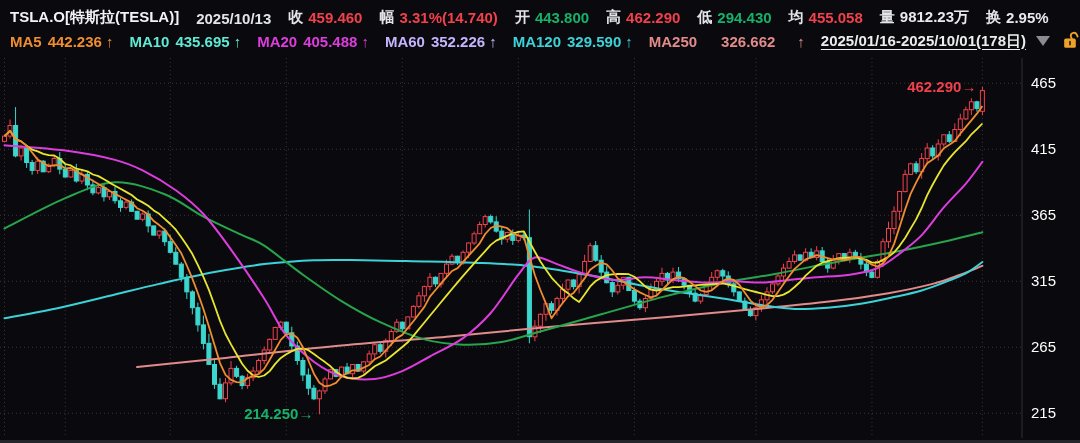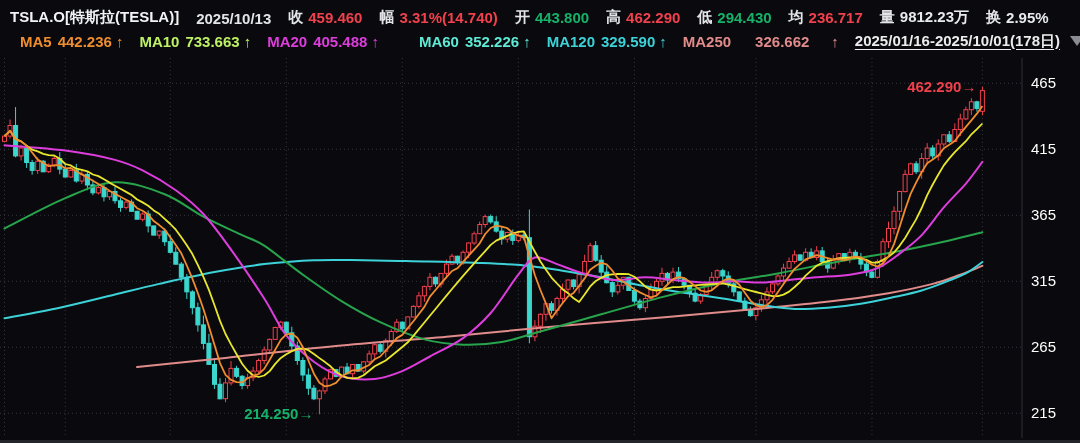--- a/index.html
+++ b/index.html
@@ -6,21 +6,21 @@
   .app{position:relative;width:1080px;height:443px;background:#0a0a0e;overflow:hidden;
        font-family:"Liberation Sans",sans-serif;-webkit-font-smoothing:antialiased;}
   
   .row1{position:absolute;top:0;left:0;right:0;height:27px;display:flex;align-items:flex-end;
         padding-left:10px;gap:17px;white-space:nowrap;font-size:15px;font-weight:600;color:#e2e4e7;}
   .row1 .sym{font-weight:700;color:#f2f3f5;}
   .pair{display:flex;gap:5px;align-items:center;}
   .v-red{color:#f0414c;} .v-green{color:#16b269;} .v-white{color:#e8eaec;}
   
   .row2{position:absolute;top:27px;left:0;right:0;height:28px;display:flex;align-items:center;
-        padding-left:20px;gap:16px;white-space:nowrap;font-size:15px;font-weight:600;color:#ddd;}
+        padding-left:10px;gap:16px;white-space:nowrap;font-size:15px;font-weight:600;color:#ddd;}
   .ma-item{display:flex;gap:6px;align-items:center;}
   .ma-item .arr{font-weight:700;margin-left:-2px;}
   .range-wrap{margin-left:auto;display:flex;align-items:center;gap:10px;margin-right:16px;}
   .range-text{color:#eceded;text-decoration:underline;text-underline-offset:3px;font-weight:600;}
   .tri-down{width:0;height:0;border-left:7px solid transparent;border-right:7px solid transparent;
             border-top:10px solid #8b8b93;cursor:pointer;}
   .lock{width:22px;height:22px;display:block;cursor:pointer;}
   
   #chart{position:absolute;left:0;top:0;width:1080px;height:443px;}
   
@@ -447,49 +447,49 @@
     <span class="pair">
       <span>高</span>
       <span class="v-red">462.290</span>
     </span>
     <span class="pair">
       <span>低</span>
       <span class="v-green">294.430</span>
     </span>
     <span class="pair">
       <span>均</span>
-      <span class="v-red">236.717</span>
+      <span class="v-red">455.058</span>
     </span>
     <span class="pair">
       <span>量</span>
       <span class="v-white">9812.23万</span>
     </span>
     <span class="pair">
       <span>换</span>
       <span class="v-white">2.95%</span>
     </span>
   </div>
 
   <div class="row2">
     <span class="ma-item" style="color: rgb(239, 141, 47);">
       <span>MA5</span>
       <span>442.236</span>
       <span class="arr">↑</span>
     </span>
-    <span class="ma-item" style="color: #bef264;">
+    <span class="ma-item" style="color: #5eead4;">
       <span>MA10</span>
-      <span>733.663</span>
+      <span>435.695</span>
       <span class="arr">↑</span>
     </span>
     <span class="ma-item" style="color: rgb(221, 61, 221);">
       <span>MA20</span>
       <span>405.488</span>
       <span class="arr">↑</span>
     </span>
-    <span class="ma-item" style="color: #5eead4; margin-left: 24px;">
+    <span class="ma-item" style="color: #c4b5fd;">
       <span>MA60</span>
       <span>352.226</span>
       <span class="arr">↑</span>
     </span>
     <span class="ma-item" style="color: rgb(60, 210, 216);">
       <span>MA120</span>
       <span>329.590</span>
       <span class="arr">↑</span>
     </span>
     <span class="ma-item" style="color: rgb(225, 139, 139); gap: 24px;">

